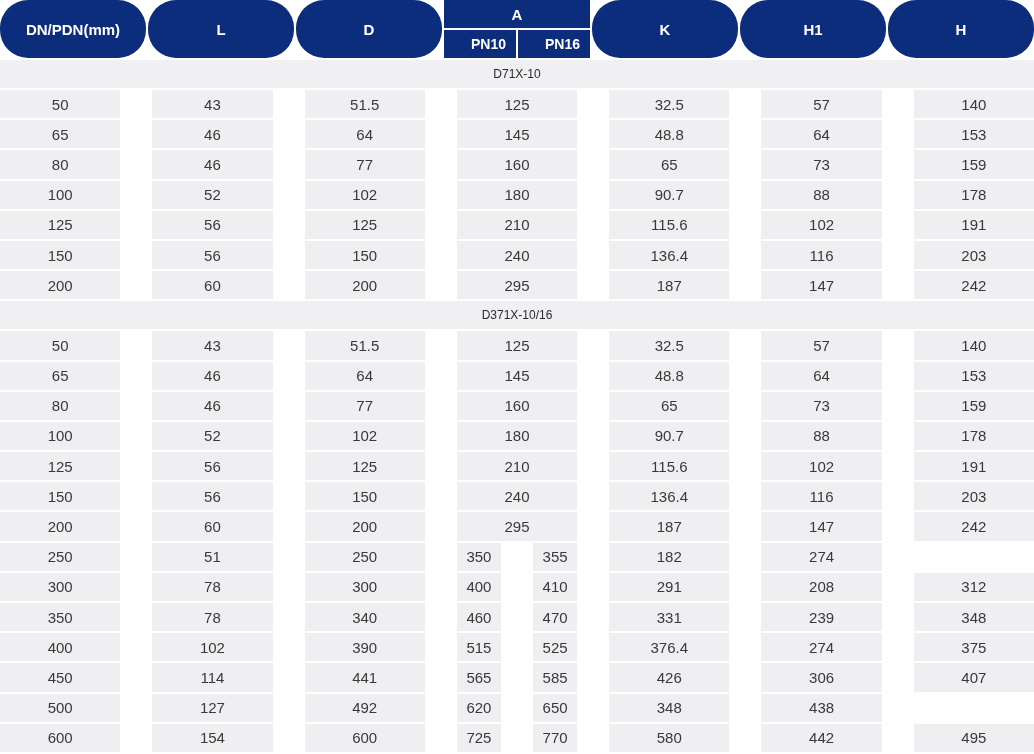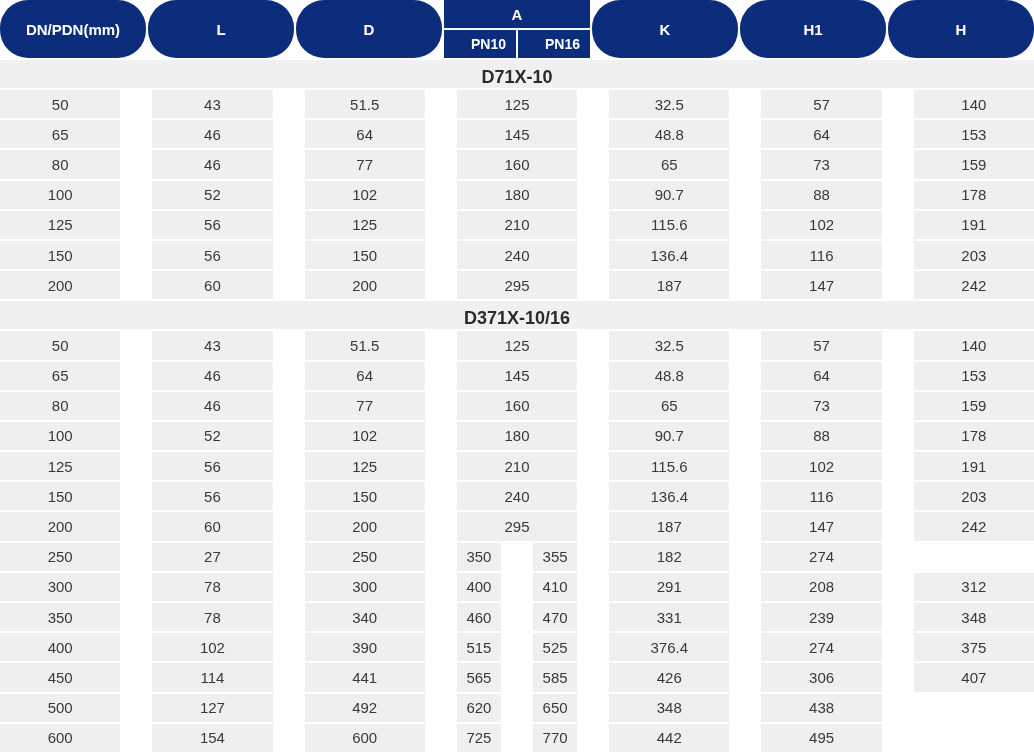--- a/index.html
+++ b/index.html
@@ -75,24 +75,24 @@
     flex: 1 1 auto;
     display: flex;
     flex-direction: column;
     gap: 2px;
     background: #ffffff;
   }
   .srow {
     flex: 0 0 28px;
     background: #f0eff1;
     display: flex;
-    align-items: flex-end;
-    justify-content: center;
-    font-size: 18px;
-    font-weight: bold;
+    align-items: center;
+    justify-content: center;
+    font-size: 12px;
+    font-weight: normal;
     color: #2b2a2b;
   }
   .trow {
     flex: 1 1 0;
     display: grid;
     grid-template-columns: repeat(14, 1fr);
     column-gap: 2px;
     background: #ffffff;
     gap: 32px;
   }
@@ -254,21 +254,21 @@
         <div class="cell c2">200</div>
         <div class="cell c2">60</div>
         <div class="cell c2">200</div>
         <div class="cell c2">295</div>
         <div class="cell c2">187</div>
         <div class="cell c2">147</div>
         <div class="cell c2">242</div>
       </div>
       <div class="trow">
         <div class="cell c2">250</div>
-        <div class="cell c2">27</div>
+        <div class="cell c2">51</div>
         <div class="cell c2">250</div>
         <div class="cell c1">350</div>
         <div class="cell c1">355</div>
         <div class="cell c2">182</div>
         <div class="cell c2">274</div>
       </div>
       <div class="trow">
         <div class="cell c2">300</div>
         <div class="cell c2">78</div>
         <div class="cell c2">300</div>
@@ -316,17 +316,18 @@
         <div class="cell c1">650</div>
         <div class="cell c2">348</div>
         <div class="cell c2">438</div>
       </div>
       <div class="trow">
         <div class="cell c2">600</div>
         <div class="cell c2">154</div>
         <div class="cell c2">600</div>
         <div class="cell c1">725</div>
         <div class="cell c1">770</div>
+        <div class="cell c2">580</div>
         <div class="cell c2">442</div>
         <div class="cell c2">495</div>
       </div>
     </div>
 </div>
 
 </body></html>

